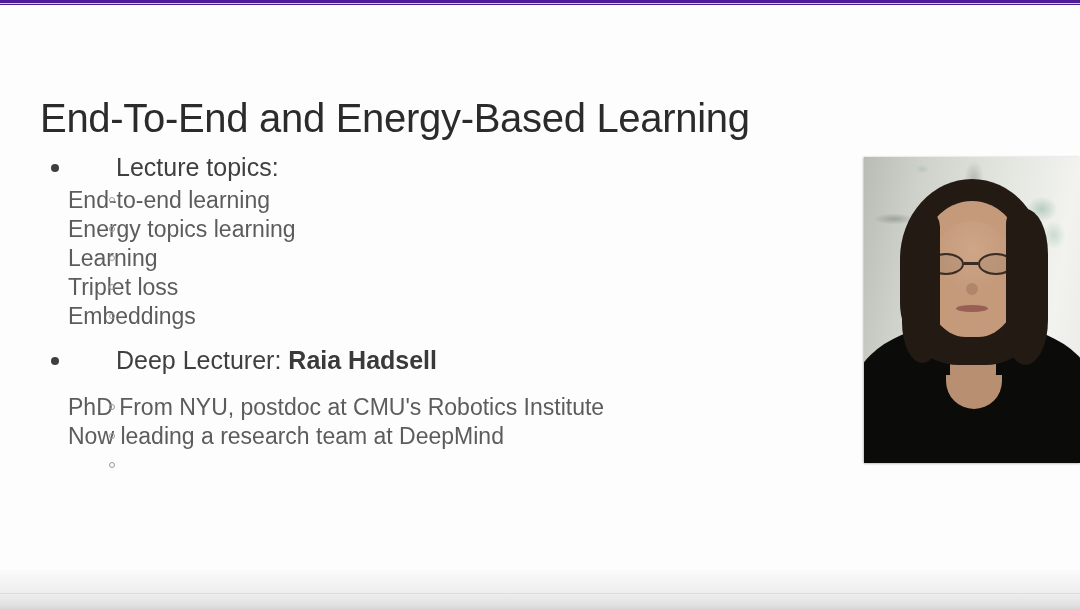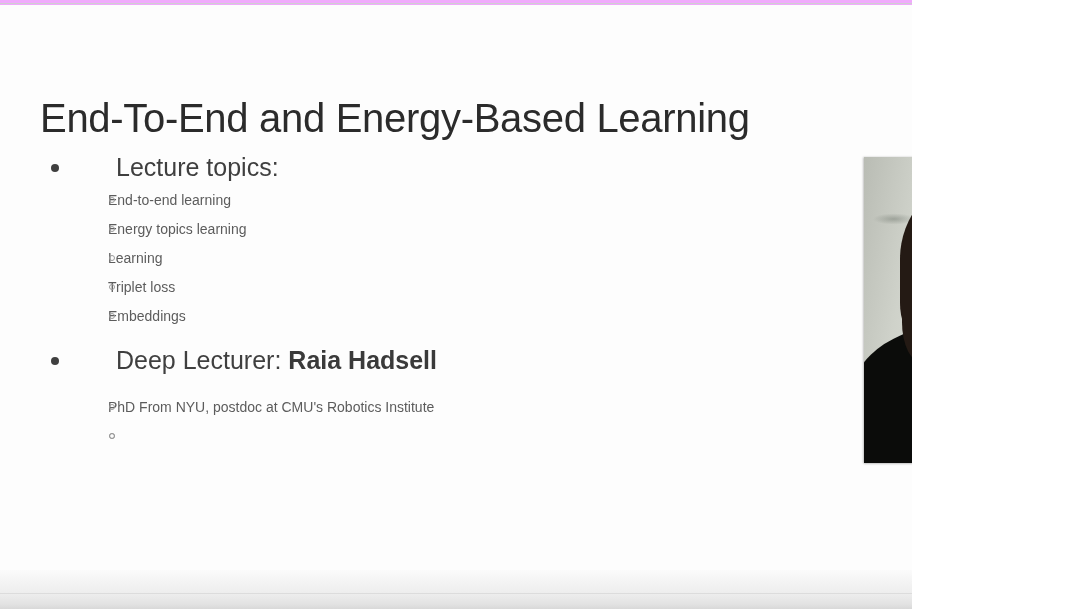--- a/index.html
+++ b/index.html
@@ -11,23 +11,23 @@
   body {
     width: 1080px;
     height: 609px;
     overflow: hidden;
     font-family: "Liberation Sans", sans-serif;
     -webkit-font-smoothing: antialiased;
   }
 
   #slide-viewer {
     position: relative;
-    width: 912px;
+    width: 1080px;
     height: 609px;
-    background: #f0abfc;
+    background: #4c1d95;
     overflow: hidden;
   }
 
   
   #top-rule {
     position: absolute;
     left: 0; top: 3px;
     width: 1080px; height: 1px;
     background: #cfcfd1;
   }
@@ -80,22 +80,22 @@
     top: 14px;
     width: 8px;
     height: 8px;
     border-radius: 50%;
     background: #3f3f3f;
   }
   .l1-text .strong { font-weight: 700; color: #3a3a3a; }
 
   .l2-item {
     position: relative;
-    padding-left: 108px;
-    font-size: 14px;
+    padding-left: 68px;
+    font-size: 23px;
     line-height: 29px;
     color: #5c5c5c;
     font-weight: 400;
     white-space: nowrap;
   }
   .l2-item .ring {
     position: absolute;
     left: 109px;
     top: 11px;
     width: 6px;
@@ -328,20 +328,21 @@
           <span class="dot"></span>
           <span class="l1-text"><span>Deep Lecturer: </span><span class="strong">Raia Hadsell</span></span>
         </div>
         <div class="l2-list">
           <div class="l2-item">
             <span class="ring"></span>
             <span>PhD From NYU, postdoc at CMU's Robotics Institute</span>
           </div>
           <div class="l2-item">
             <span class="ring"></span>
+            <span>Now leading a research team at DeepMind</span>
           </div>
           <div class="l2-item">
             <span class="ring"></span>
           </div>
         </div>
       </div>
 
     </div>
 
     <div id="webcam-overlay">

